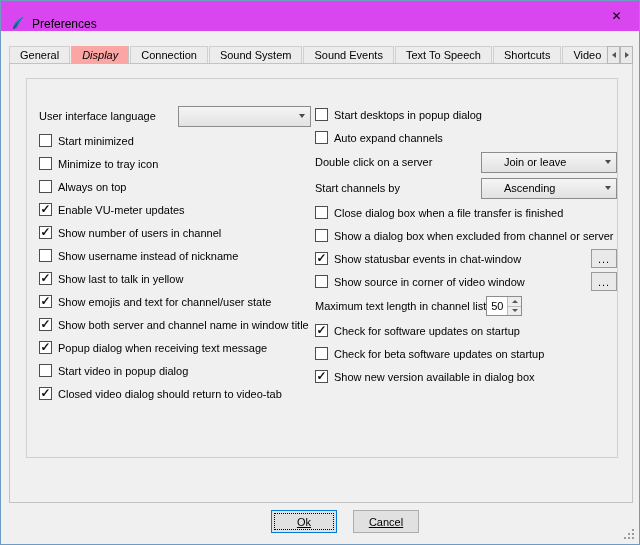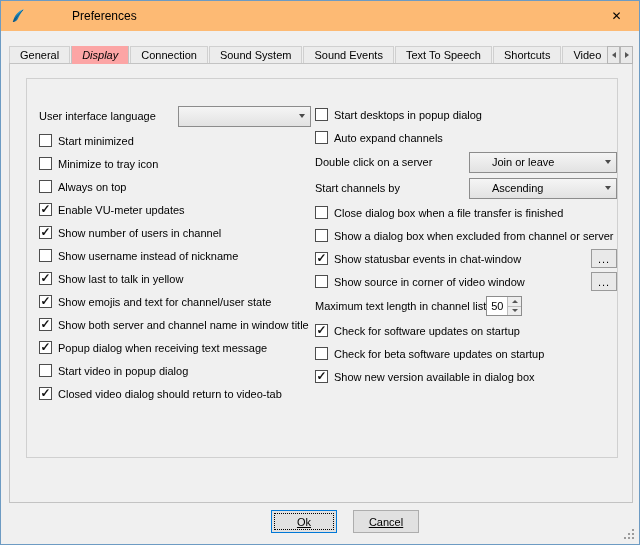--- a/index.html
+++ b/index.html
@@ -2,21 +2,21 @@
 <html><head>
 <meta charset="utf-8">
 <style>
   * { box-sizing: border-box; margin: 0; padding: 0; }
   html,body { width:640px; height:545px; }
   body { font-family:"Liberation Sans", sans-serif; font-size:11px; color:#000; background:#fff; }
 
   .dialog { position:relative; width:640px; height:545px; background:#f0f0f0; border:1px solid #6d9bc3; overflow:hidden; }
 
   
-  .titlebar { position:absolute; top:0; left:0; right:0; height:30px; background:#fdba74; display:flex; align-items:center;gap:40px; }
+  .titlebar { position:absolute; top:0; left:0; right:0; height:30px; background:#d946ef; display:flex; align-items:flex-end; }
   .titlebar .app-icon { width:16px; height:16px; margin:0 6px 0 9px; flex:none; }
   .titlebar .title { font-size:12px; }
   .close-btn { margin-left:auto; width:45px; height:30px; display:flex; align-items:center; justify-content:center; font-size:12px; color:#000; cursor:default; }
 
   
   .tabstrip { position:absolute; top:45px; left:8px; right:26px; height:18px; display:flex; overflow:hidden; z-index:2; }
   .tab { height:17px; padding:2px 10px 0; background:#ececec; border:1px solid #d0d0d0; border-bottom:none; margin-right:1px; white-space:nowrap; }
   .tab.selected { height:20px; margin-top:-2px; padding-top:4px; background:#fca5a5; border-color:#c3c3c3; position:relative; z-index:4;font-style:italic; }
   .tab-scroll { position:absolute; top:45px; right:6px; height:18px; display:flex; z-index:5; }
   .tab-scroll .sbtn { width:13px; height:18px; background:#e9e9e9; border:1px solid #b5b5b5; display:flex; align-items:center; justify-content:center; }
@@ -39,21 +39,21 @@
 
   
   .cb { width:13px; height:13px; flex:none; border:1px solid #4d4d4d; background:#fff; margin-right:6px; display:inline-flex; align-items:center; justify-content:center; }
   .cb.checked::after { content:"✓"; font-size:12px; font-weight:bold; color:#111; line-height:1; margin-top:-1px; }
 
   
   .combo { height:21px; background:linear-gradient(#f5f5f5,#e2e2e2); border:1px solid #8c8c8c; display:flex; align-items:center; padding:0 5px 0 6px; flex:none; }
   .combo .combo-text { overflow:hidden; }
   .combo .combo-arrow { margin-left:auto; width:0; height:0; border-left:3.5px solid transparent; border-right:3.5px solid transparent; border-top:4px solid #4a4a4a; }
   .combo.w-lang { width:133px; margin-left:auto; }
-  .combo.w-right { width:148px; margin-left:auto;padding-left:22px; }
+  .combo.w-right { width:136px; margin-left:auto;padding-left:22px; }
 
   
   .more-btn { margin-left:auto; width:26px; height:19px; background:#e9e9e9; border:1px solid #9a9a9a; display:flex; align-items:center; justify-content:center; letter-spacing:1px; }
 
   
   .spin { display:flex; height:20px; border:1px solid #8c8c8c; background:#fff; flex:none; }
   .spin-value { width:20px; display:flex; align-items:center; padding-left:4px; }
   .spin-btns { width:14px; display:flex; flex-direction:column; border-left:1px solid #bdbdbd; }
   .spin-up, .spin-down { flex:1; background:#ededed; display:flex; align-items:center; justify-content:center; }
   .spin-up { border-bottom:1px solid #bdbdbd; }

